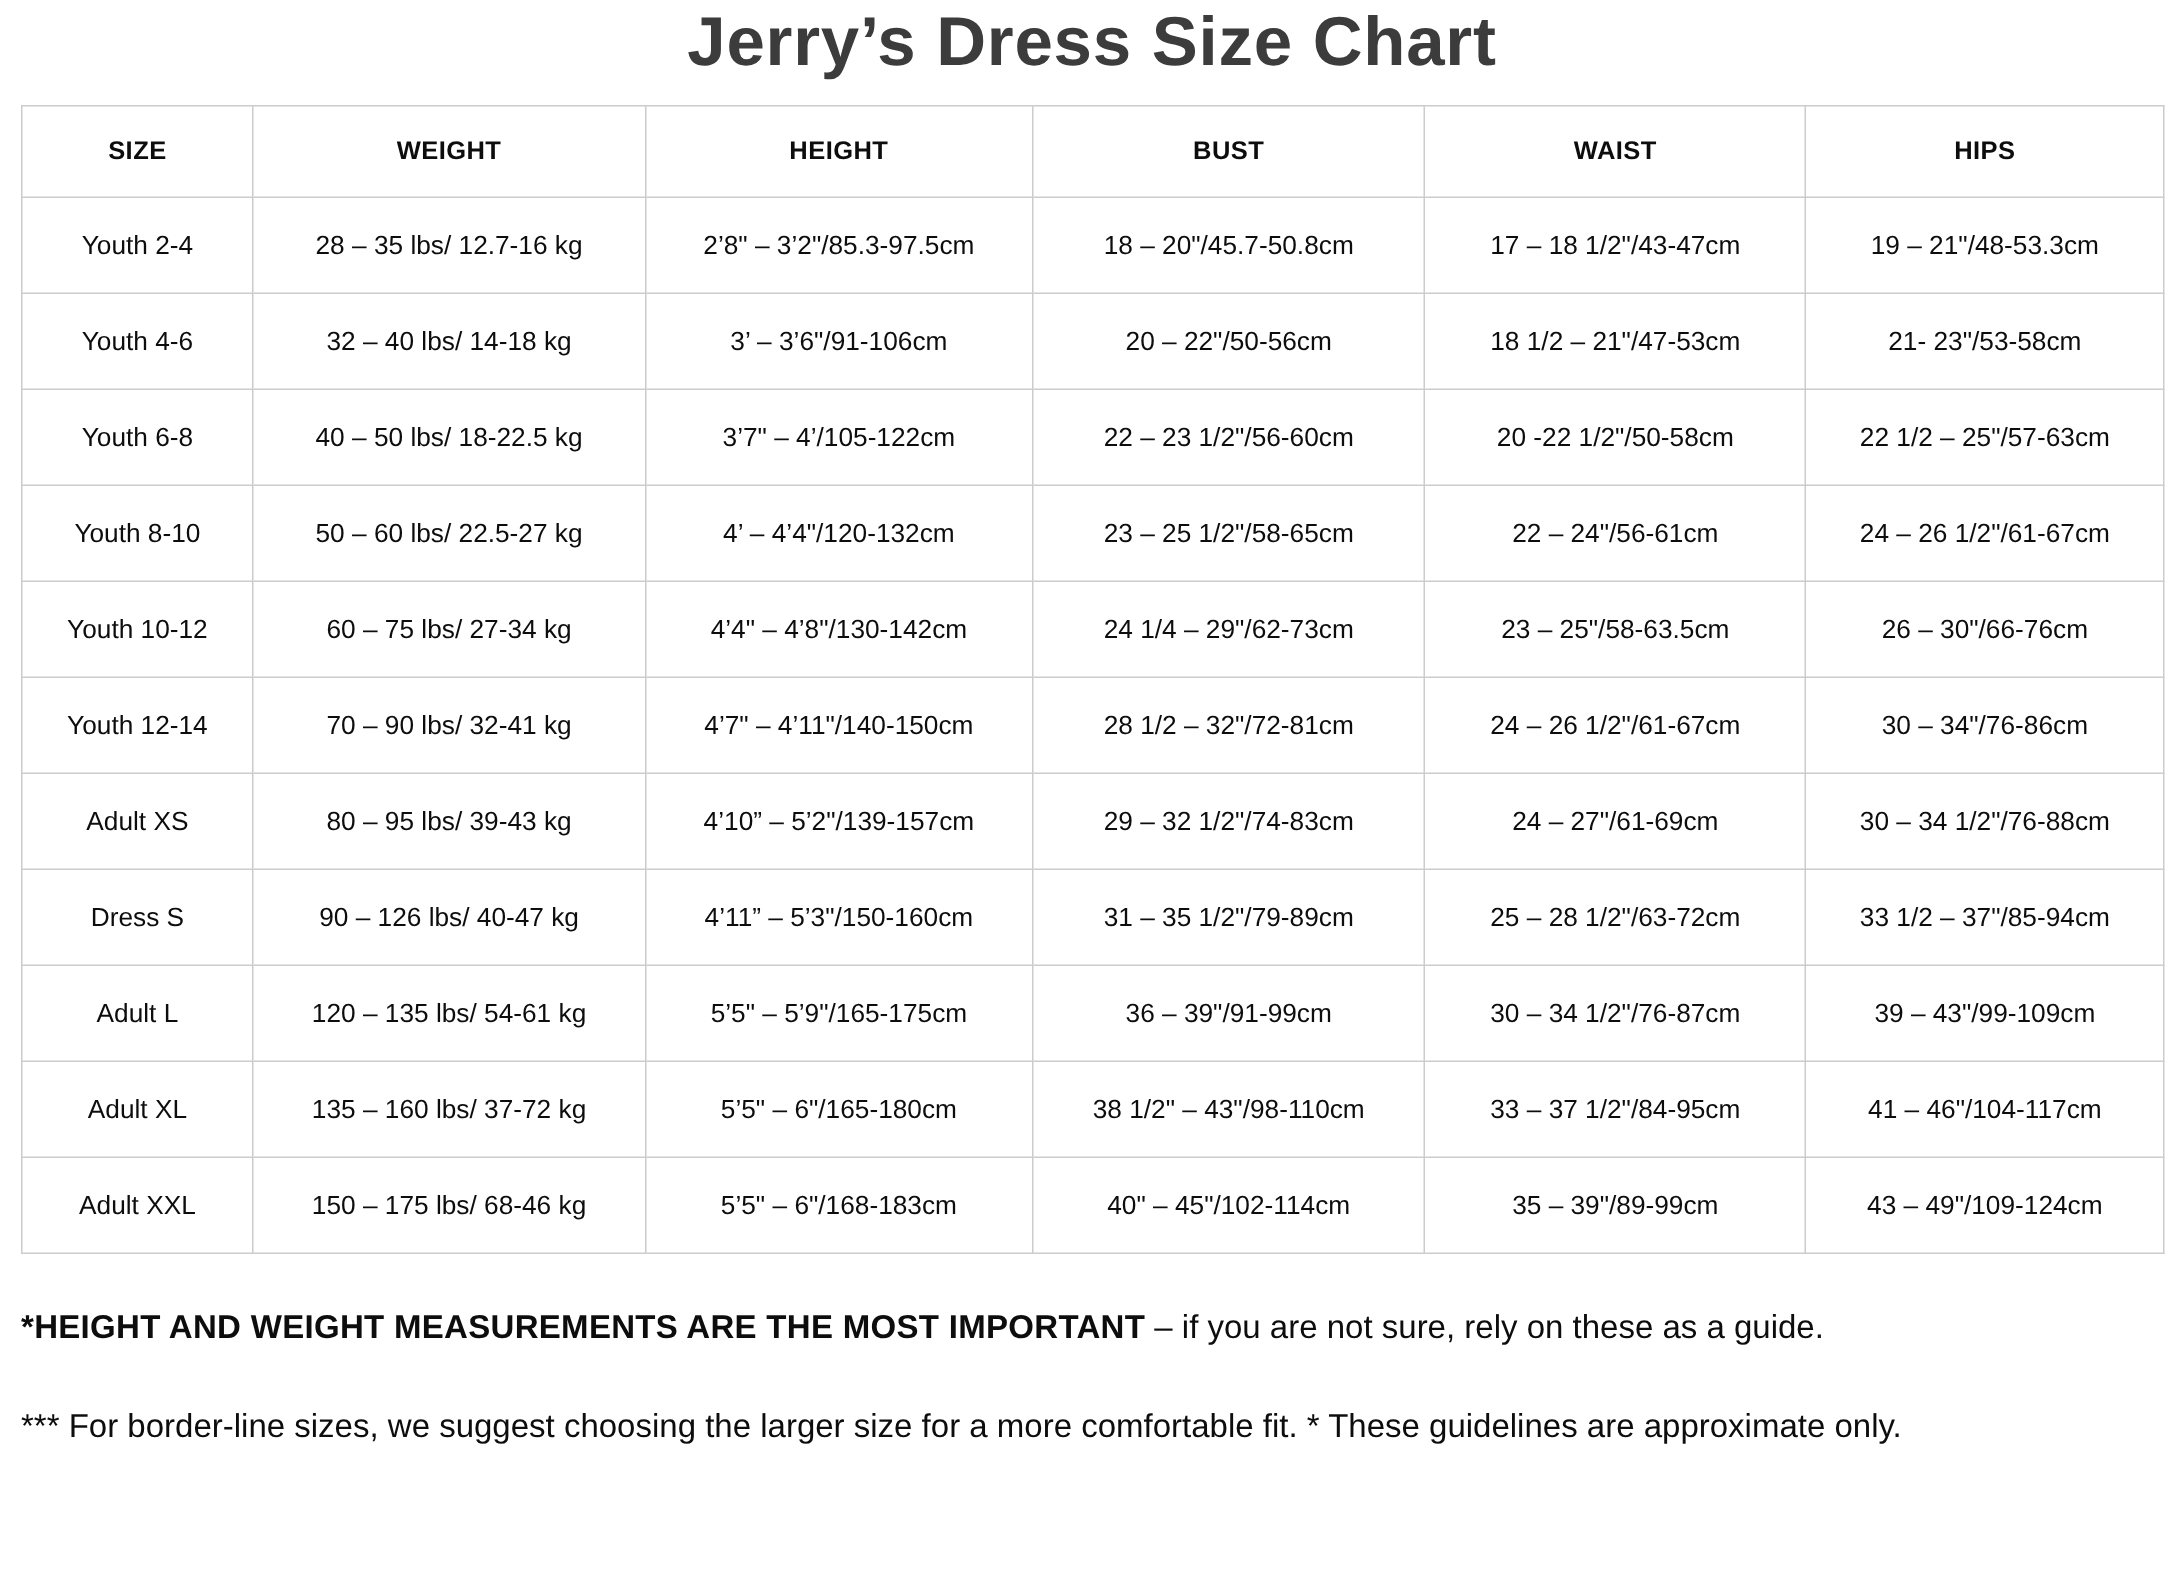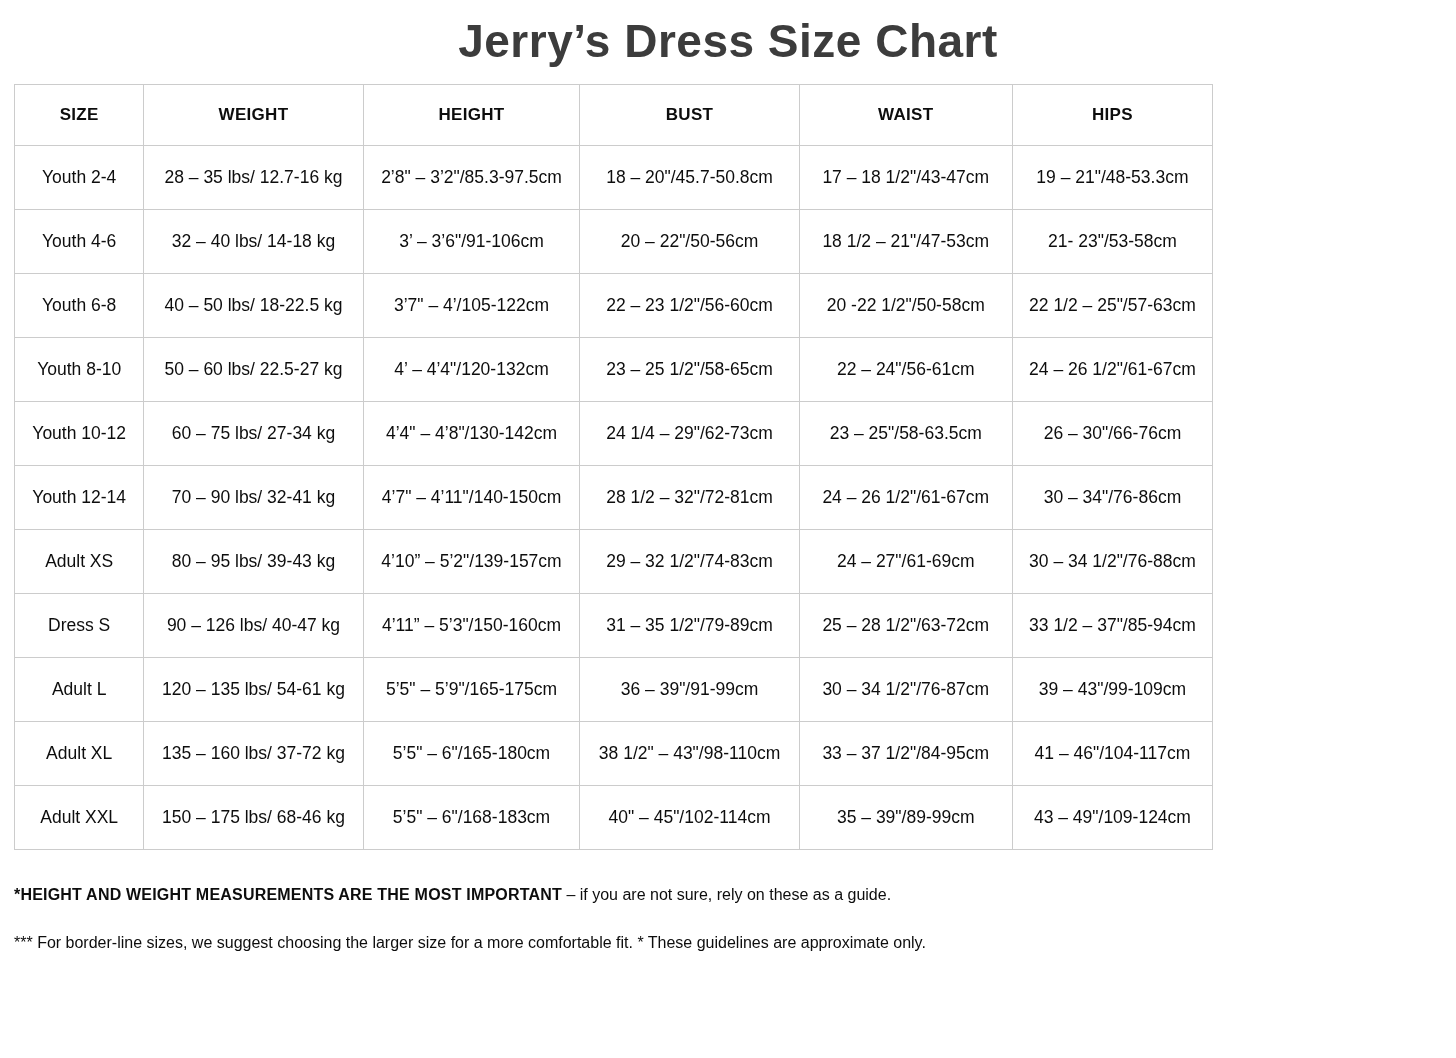--- a/index.html
+++ b/index.html
@@ -20,26 +20,25 @@
     height:1058px;
     position:relative;
     overflow:hidden;
   }
   .page-title{
     text-align:center;
     font-size:46px;
     font-weight:700;
     color:var(--title-color);
     letter-spacing:0.5px;
-    padding-top:14px;
   }
   table.size-chart{
     border-collapse:collapse;
     table-layout:fixed;
-    width:1199px;
+    width:1429px;
     margin:16px 0 4px 14px;
   }
   table.size-chart col.c-size  {width:10.8%;}
   table.size-chart col.c-weight{width:18.3%;}
   table.size-chart col.c-height{width:18.1%;}
   table.size-chart col.c-bust  {width:18.3%;}
   table.size-chart col.c-waist {width:17.8%;}
   table.size-chart col.c-hips  {width:16.7%;}
   table.size-chart th,
   table.size-chart td{
@@ -56,25 +55,25 @@
     font-size:17px;
     font-weight:700;
     letter-spacing:0.3px;
   }
   table.size-chart td{
     height:64px;
     font-weight:400;
   }
   .footnotes{
     margin:36px 0 0 14px;
-    font-size:16px;
+    font-size:22px;
   }
   .footnote-1{margin-top:12px;}
   .footnote-1 .bold{font-weight:700;letter-spacing:0.2px;}
-  .footnote-2{margin-top:30px;}
+  .footnote-2{margin-top:40px;}
 </style>
 </head>
 <body>
 
 <div class="page">
 
   <div class="page-title">Jerry’s Dress Size Chart</div>
 
   <table class="size-chart">
     <colgroup>

